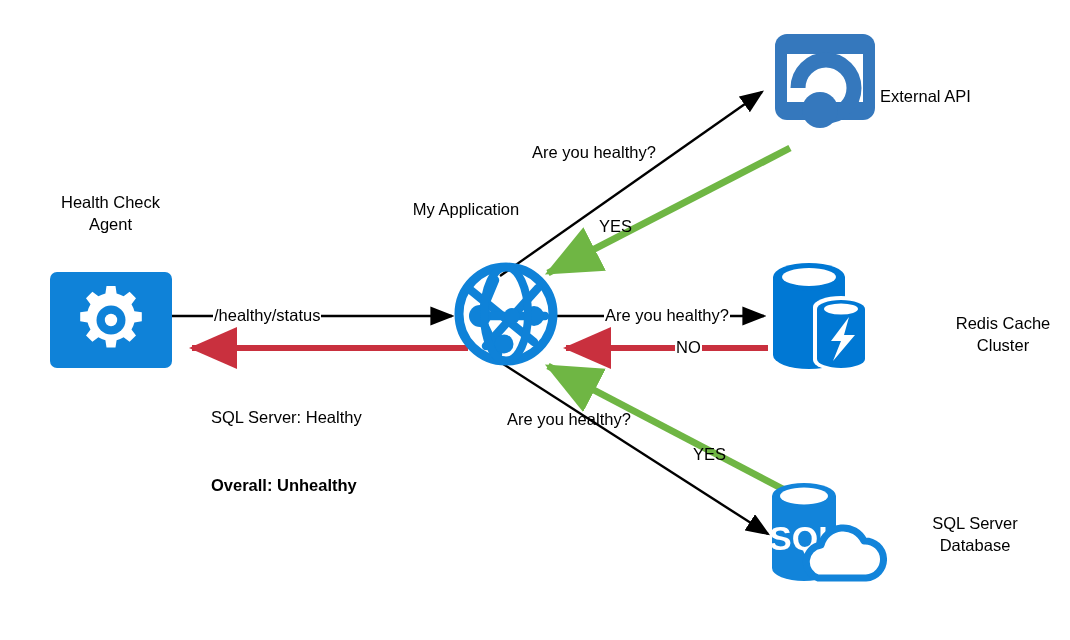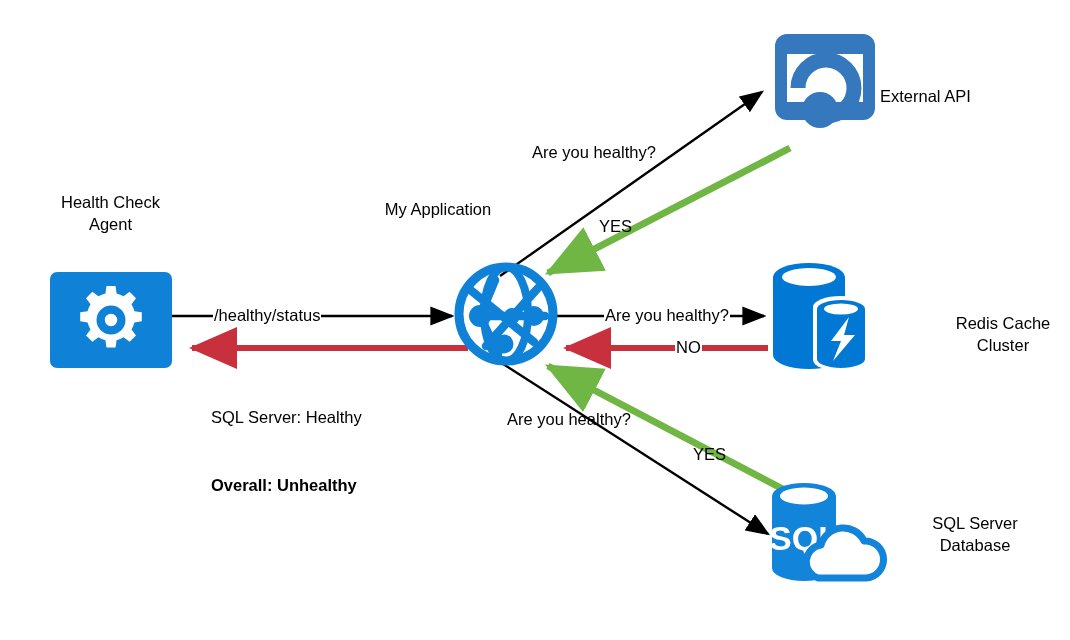--- a/index.html
+++ b/index.html
@@ -122,21 +122,21 @@
                  L-5.6,20.2 A27,27 0 0 1 -12.6,17.3 L-18.6,21.8 L-25,15.4 L-20.5,9.4
                  A27,27 0 0 1 -23.4,2.4 L-30.8,1.3 L-30.8,-7.7 L-23.4,-8.8
                  A27,27 0 0 1 -20.5,-15.8 L-25,-21.8 L-18.6,-28.2 L-12.6,-23.7
                  A27,27 0 0 1 -5.6,-26.6 Z"></path>
       </g>
       <circle cx="61" cy="48" r="14.5" fill="#0F82D8"></circle>
       <circle cx="61" cy="48" r="6.2" fill="#ffffff"></circle>
     </svg>
   </div>
 
-  <div class="node-label" style="left:349px; top:199px; width:178px;">My Application</div>
+  <div class="node-label" style="left:377px; top:199px; width:178px;">My Application</div>
 
   <div class="icon-wrap" style="left:450px; top:258px;">
     <svg width="112" height="112" viewBox="0 0 112 112">
       <g fill="none" stroke="#0F82D8" stroke-width="9">
         <circle cx="56" cy="56" r="47"></circle>
       </g>
       <g stroke="#0F82D8" stroke-width="8.5" fill="none" stroke-linecap="round">
         <path d="M18,30 L84,84"></path>
         <path d="M36,88 L88,30"></path>
         <path d="M30,58 L95,58"></path>

